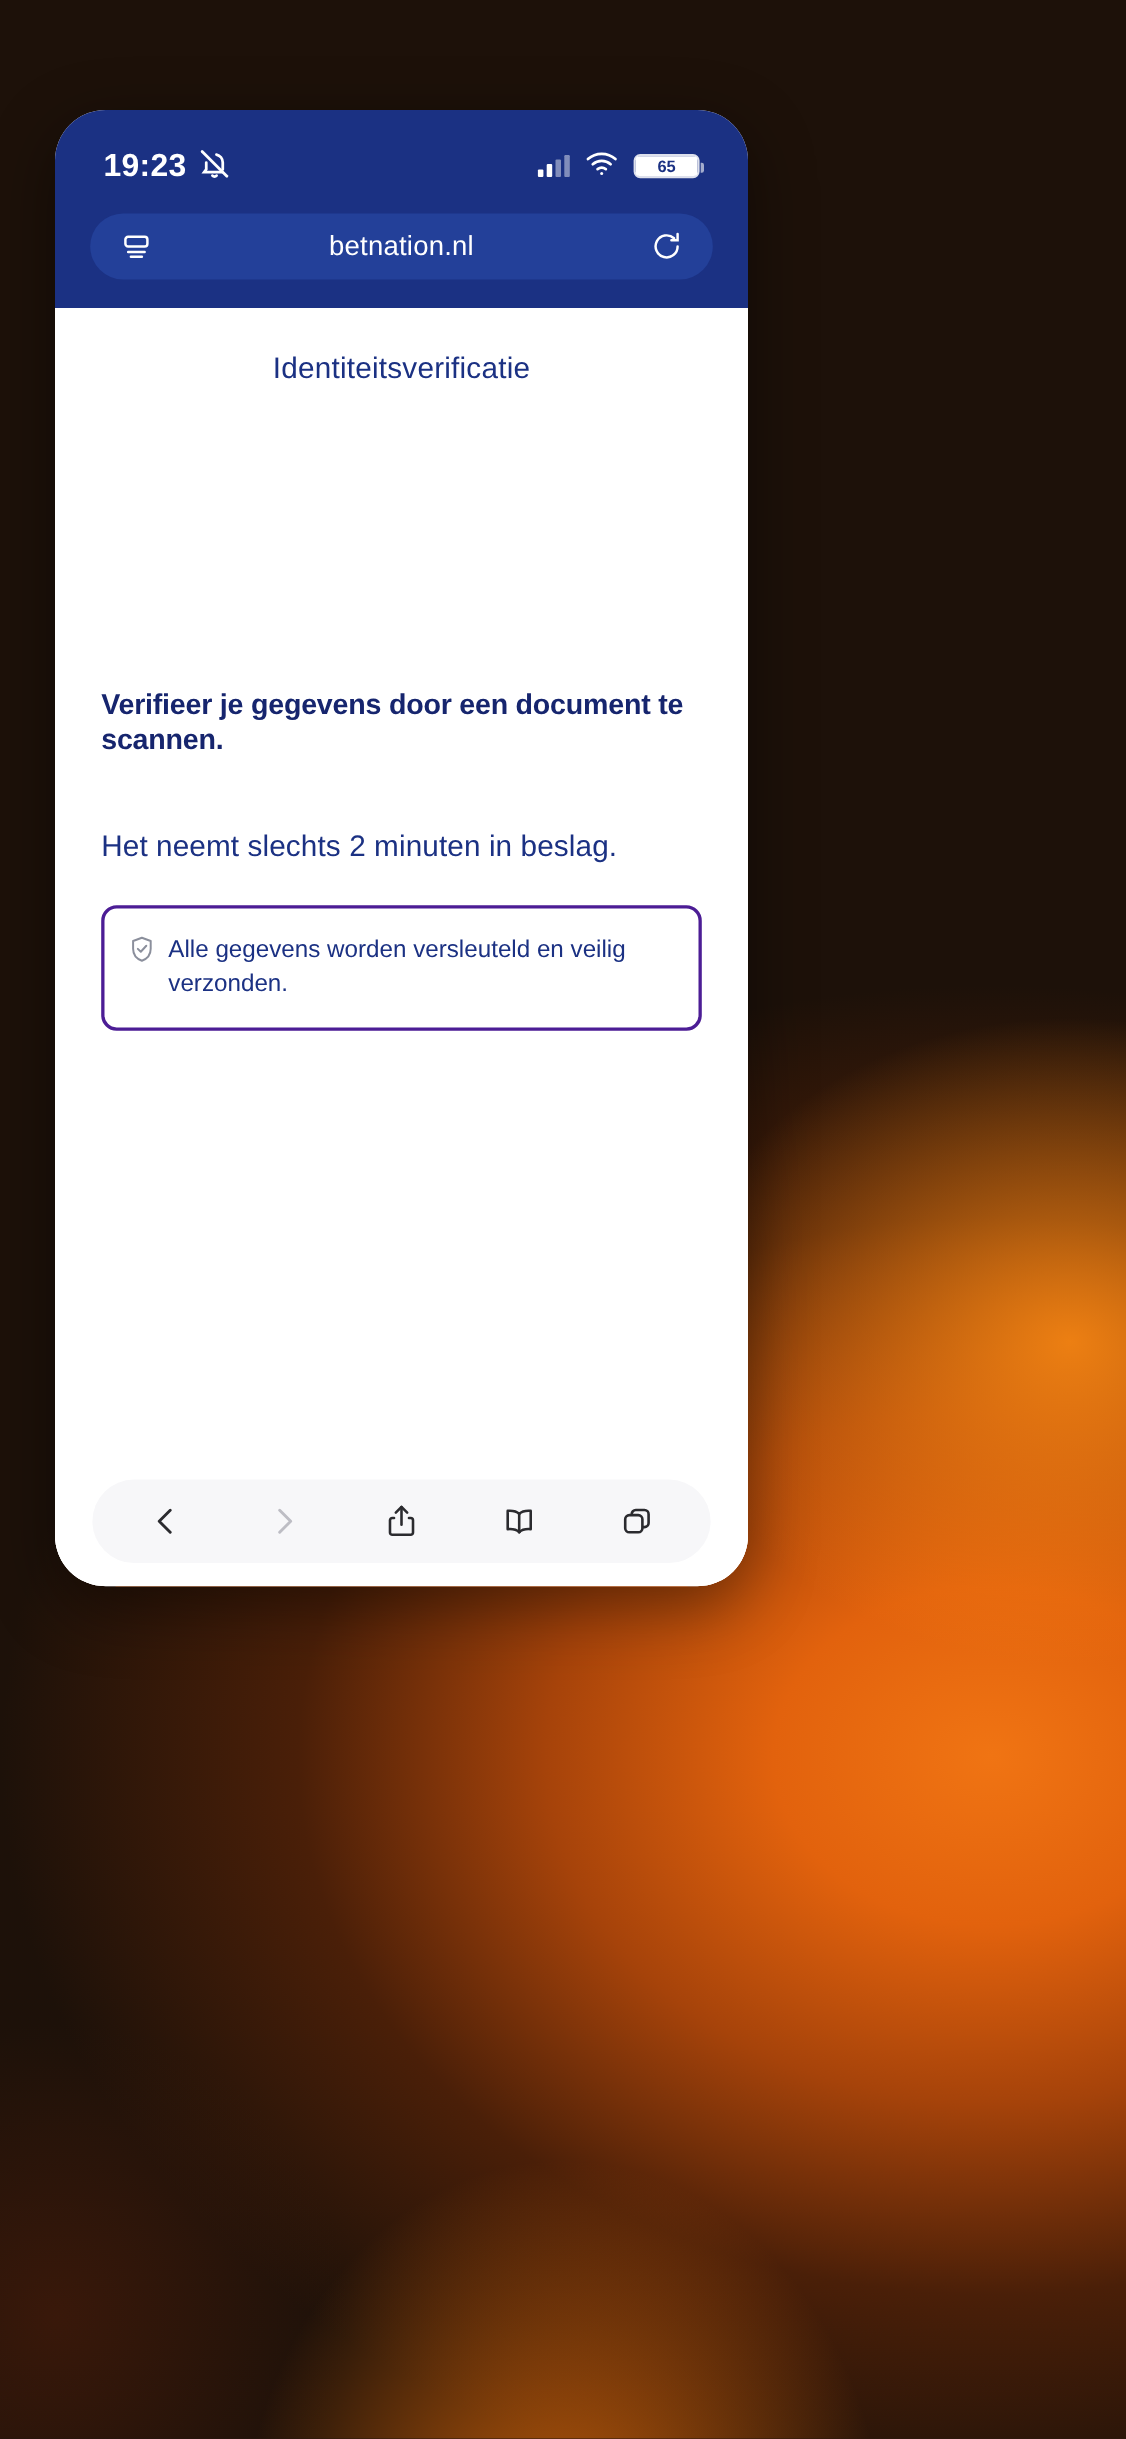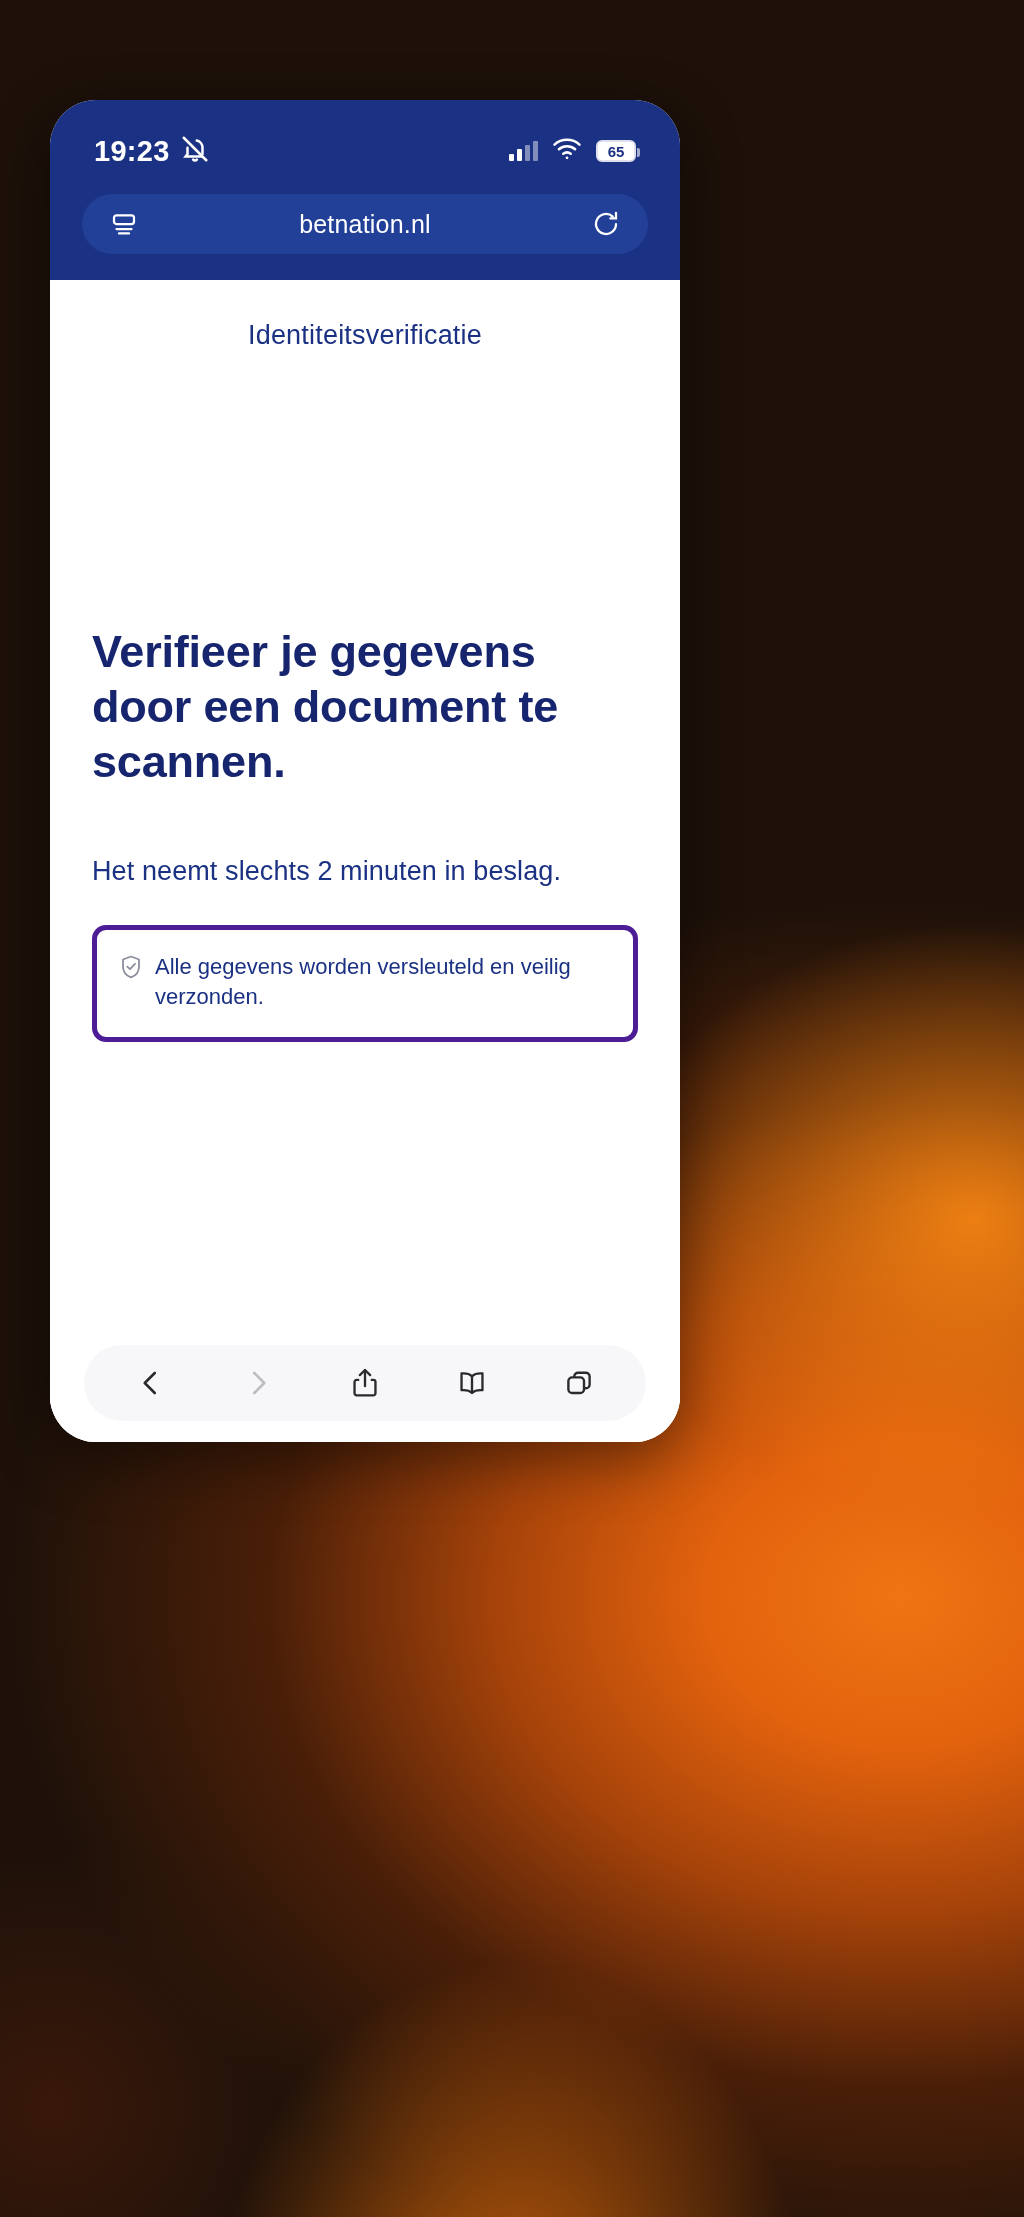--- a/index.html
+++ b/index.html
@@ -82,21 +82,21 @@
     width: 5px;
     background: #ffffff;
     border-radius: 1px;
   }
   .bars i:nth-child(1) { height: 7px; }
   .bars i:nth-child(2) { height: 12px; }
   .bars i:nth-child(3) { height: 16px; opacity: .45; }
   .bars i:nth-child(4) { height: 20px; opacity: .45; }
 
   .battery {
-    width: 40px;
+    width: 60px;
     height: 22px;
     border: 2px solid rgba(255,255,255,.85);
     border-radius: 6px;
     position: relative;
     display: flex;
     align-items: center;
     justify-content: center;
   }
   .battery::after {
     content: "";
@@ -157,35 +157,35 @@
   }
   .page-title {
     text-align: center;
     color: #1b3183;
     font-size: 27px;
     padding-top: 40px;
     letter-spacing: .2px;
   }
   .headline {
     color: #16256e;
-    font-size: 45px;
+    font-size: 26px;
     font-weight: 800;
     line-height: 1.22;
     letter-spacing: -.2px;
     margin-top: 274px;
   }
   .subline {
     color: #1b3183;
     font-size: 27px;
     margin-top: 66px;
     letter-spacing: .1px;
   }
   .notice {
     margin-top: 38px;
-    border: 5px solid #4c1d95;
+    border: 3px solid #4c1d95;
     border-radius: 14px;
     padding: 22px 22px 24px 22px;
     display: flex;
     gap: 12px;
     align-items: flex-start;
     background: #fff;
   }
   .notice-text {
     color: #1b3183;
     font-size: 22px;

